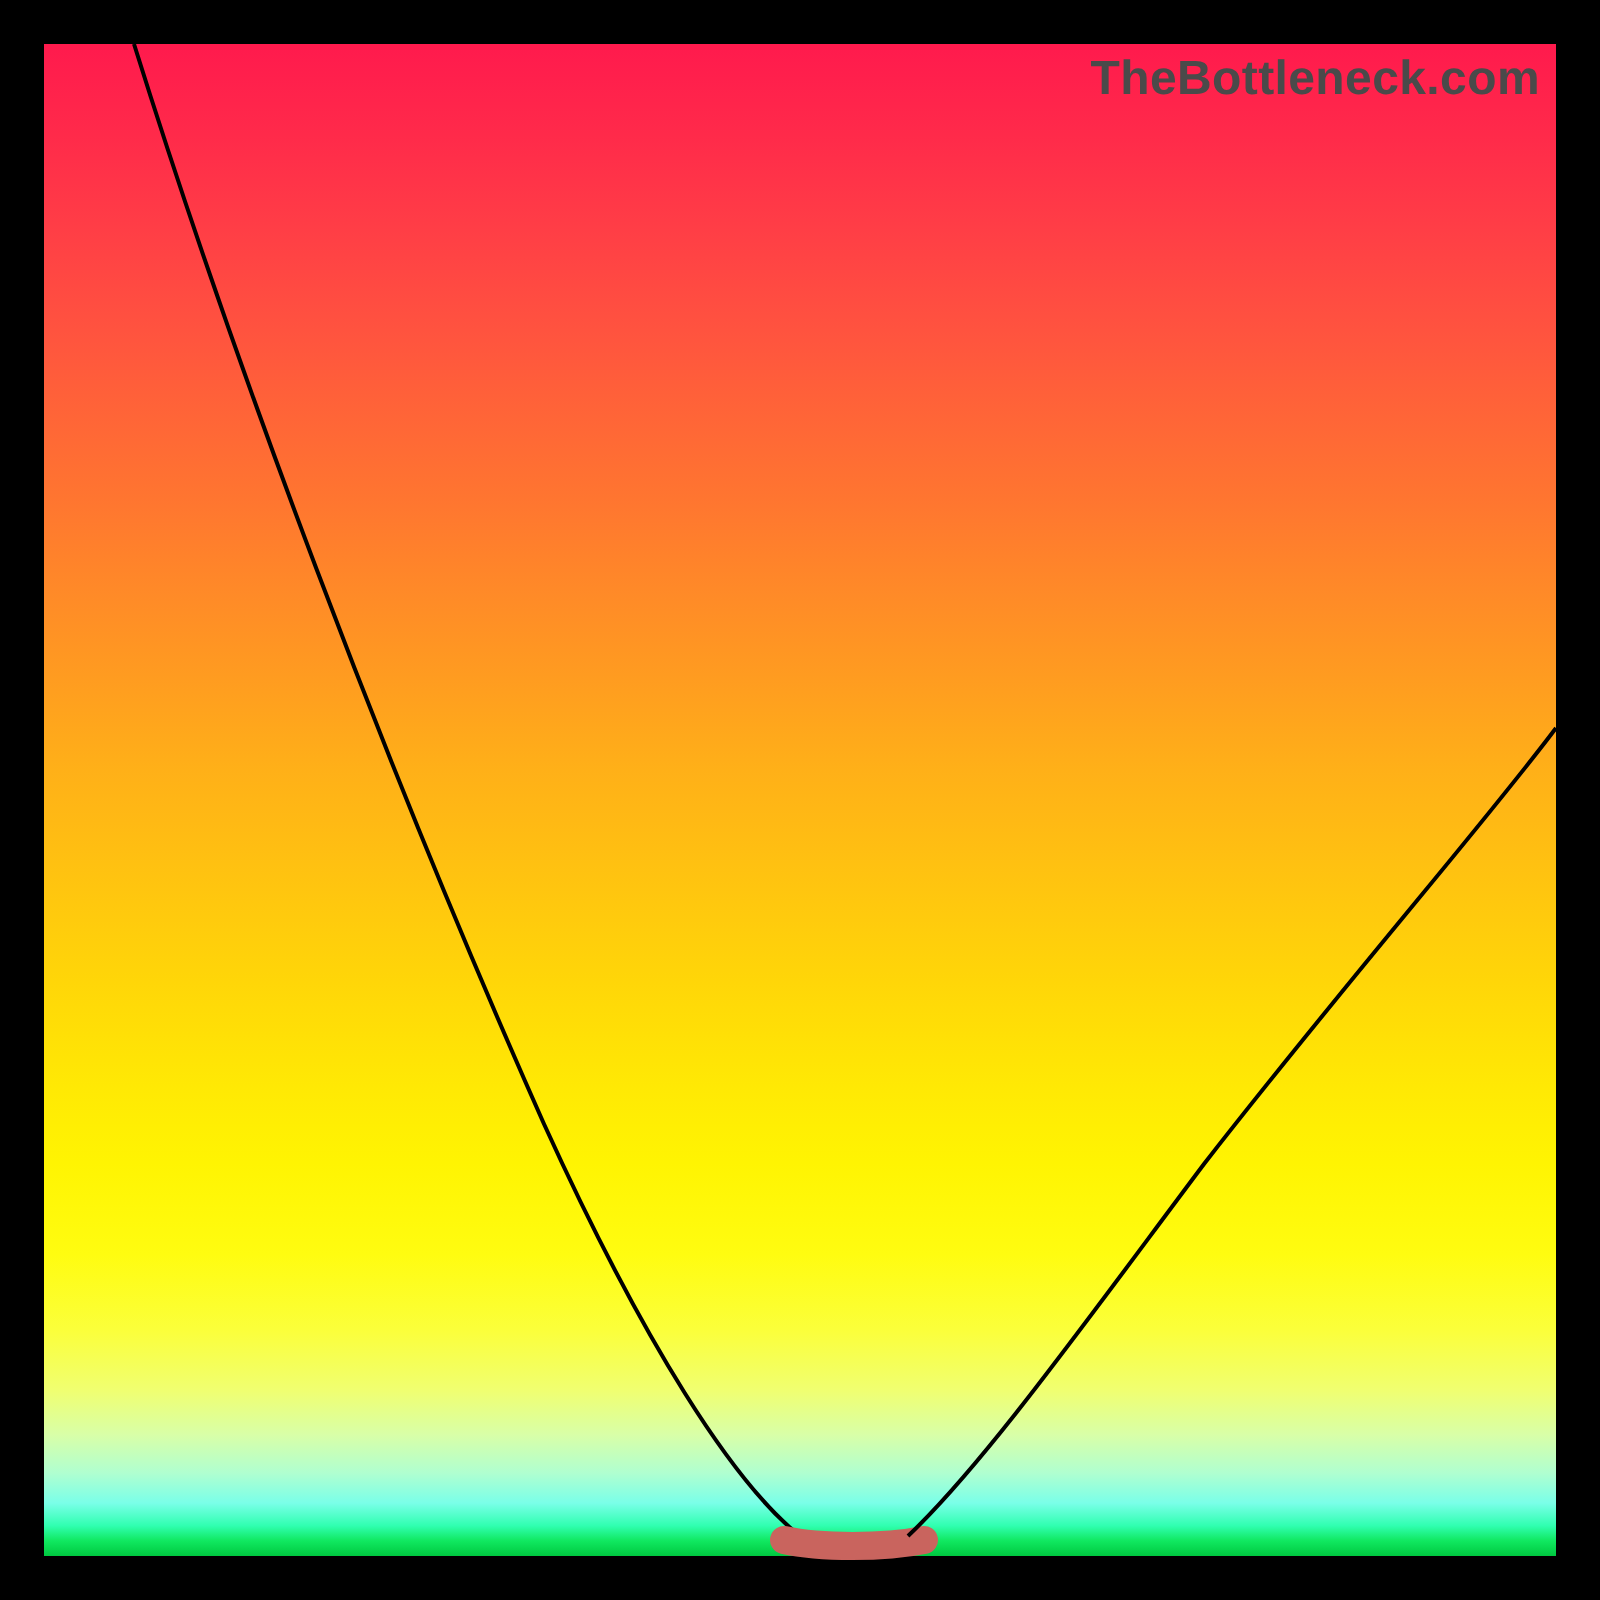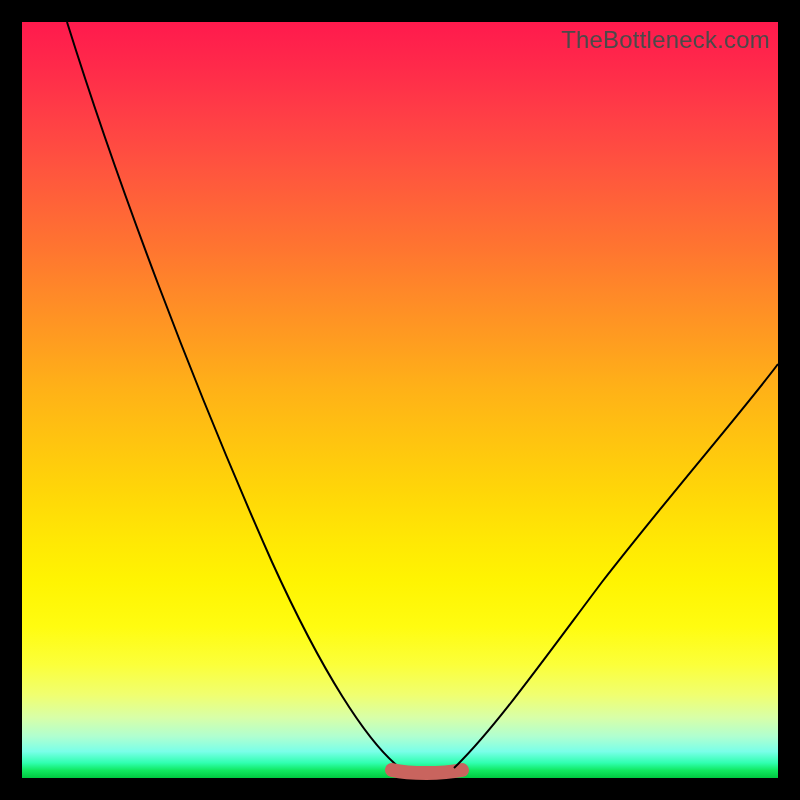--- a/index.html
+++ b/index.html
@@ -49,21 +49,21 @@
       #10e860 99%,
       #00c840 100%
     );
   }
   .watermark {
     position: absolute;
     top: 4px;
     right: 8px;
     color: #4a4a4a;
     font-size: 24px;
-    font-weight: 400;
+    font-weight: 700;
     letter-spacing: 0.2px;
     user-select: none;
   }
   svg.curve {
     position: absolute;
     left: 0;
     top: 0;
     width: 756px;
     height: 756px;
     overflow: visible;

